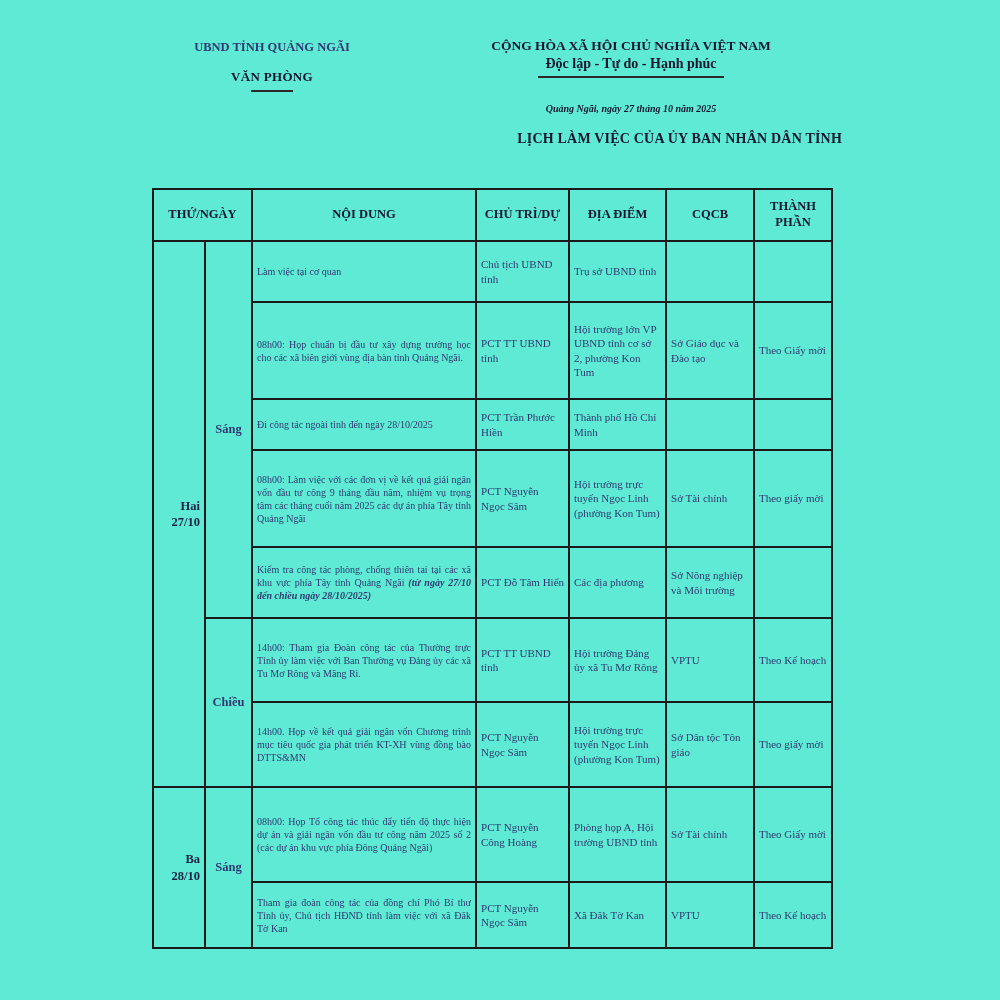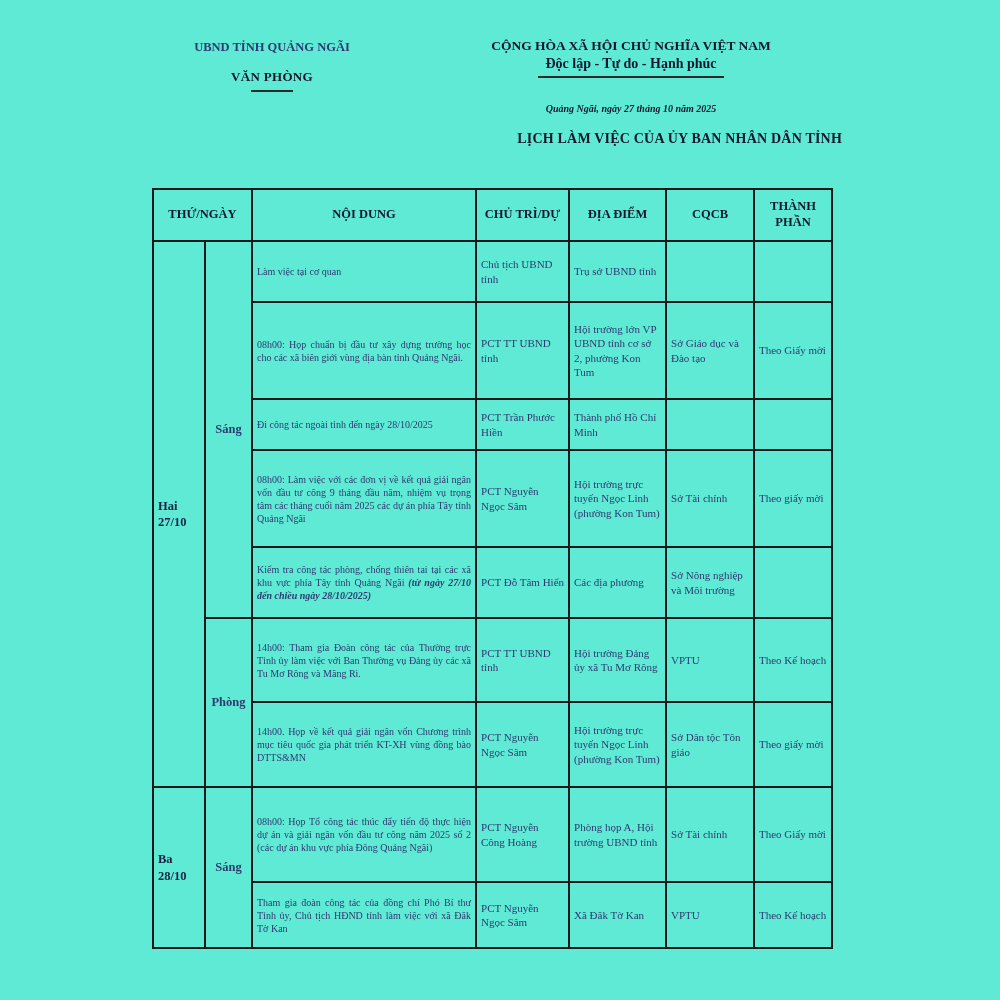--- a/index.html
+++ b/index.html
@@ -35,21 +35,21 @@
     border:2px solid var(--border);
     vertical-align:middle;
     padding:2px 4px;
     overflow:hidden;
   }
   thead th{
     font-size:12.5px;font-weight:bold;color:var(--ink);text-align:center;line-height:1.25;
     padding:2px 2px;
   }
   td.day{
-    font-weight:bold;color:#1c2144;font-size:12.5px;text-align:left;line-height:1.3;
+    font-weight:bold;color:#1c2144;font-size:12.5px;text-align:right;line-height:1.3;
   }
   td.session{
     font-weight:bold;color:var(--blue);font-size:12.5px;text-align:center;
   }
   td.nd{
     font-size:10px;color:var(--blue);text-align:justify;line-height:1.3;padding:3px 5px;
   }
   td.c{
     font-size:11px;color:var(--blue);text-align:left;line-height:1.3;padding:2px 3px;
   }
@@ -133,21 +133,21 @@
         <td class="c">Theo giấy mời</td>
       </tr>
       <tr style="height:71px">
         <td class="nd"><span>Kiểm tra công tác phòng, chống thiên tai tại các xã khu vực phía Tây tỉnh Quảng Ngãi</span><i> (từ ngày 27/10 đến chiều ngày 28/10/2025)</i></td>
         <td class="c">PCT Đỗ Tâm Hiển</td>
         <td class="c">Các địa phương</td>
         <td class="c">Sở Nông nghiệp và Môi trường</td>
         <td class="c"></td>
       </tr>
       <tr style="height:84px">
-        <td class="session" rowspan="2">Phòng</td>
+        <td class="session" rowspan="2">Chiều</td>
         <td class="nd">14h00: Tham gia Đoàn công tác của Thường trực Tỉnh ủy làm việc với Ban Thường vụ Đảng ủy các xã Tu Mơ Rông và Măng Ri.</td>
         <td class="c">PCT TT UBND tỉnh</td>
         <td class="c">Hội trường Đảng ủy xã Tu Mơ Rông</td>
         <td class="c">VPTU</td>
         <td class="c">Theo Kế hoạch</td>
       </tr>
       <tr style="height:85px">
         <td class="nd">14h00. Họp về kết quả giải ngân vốn Chương trình mục tiêu quốc gia phát triển KT-XH vùng đồng bào DTTS&amp;MN</td>
         <td class="c">PCT Nguyễn Ngọc Sâm</td>
         <td class="c">Hội trường trực tuyến Ngọc Linh (phường Kon Tum)</td>

